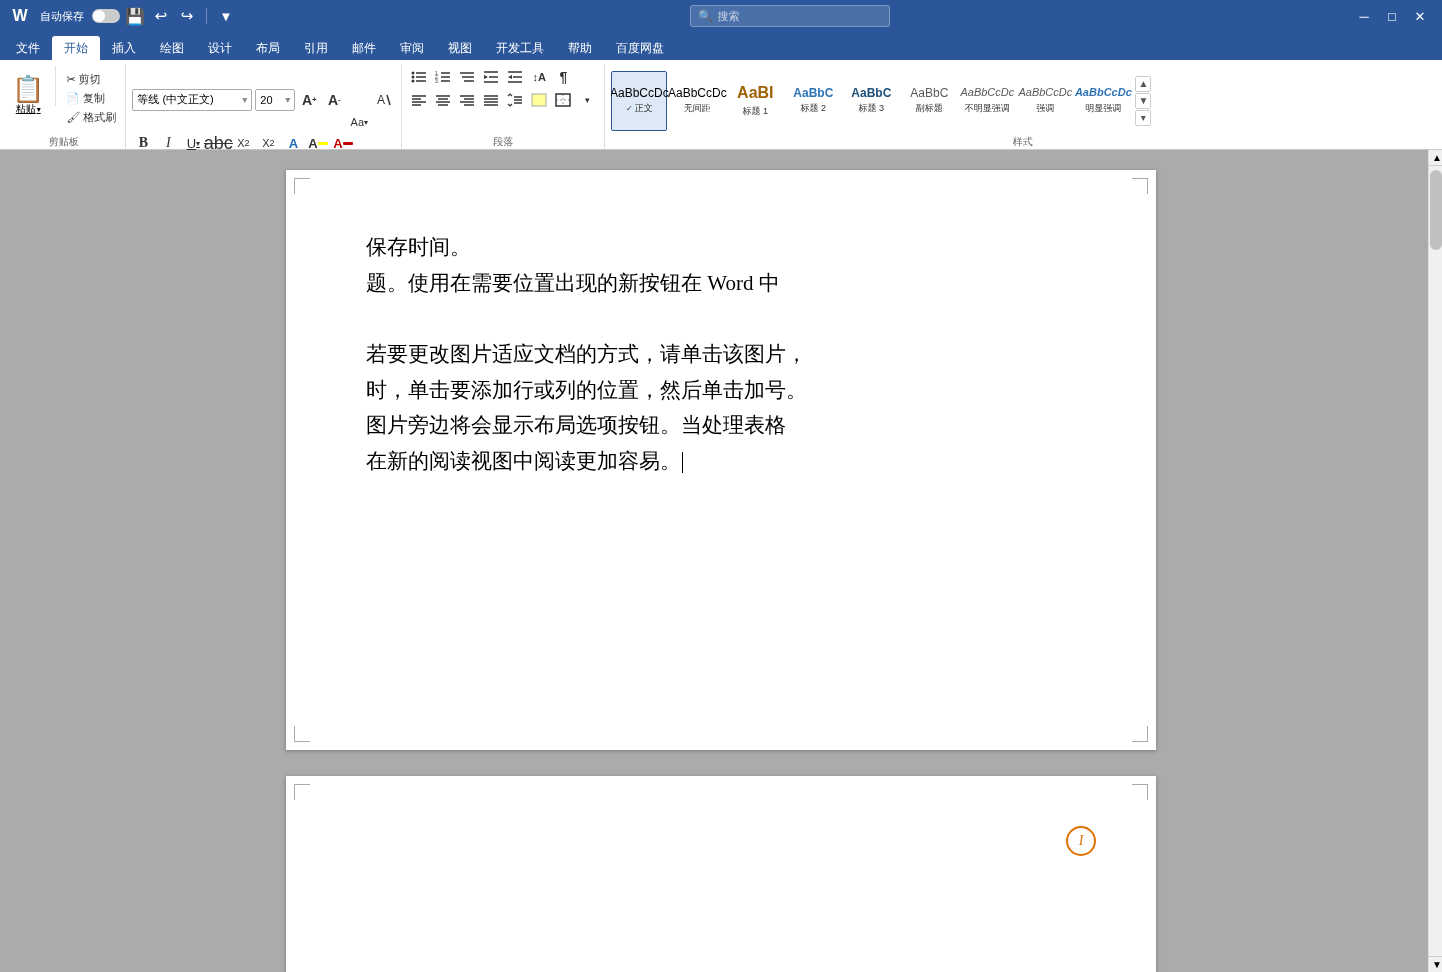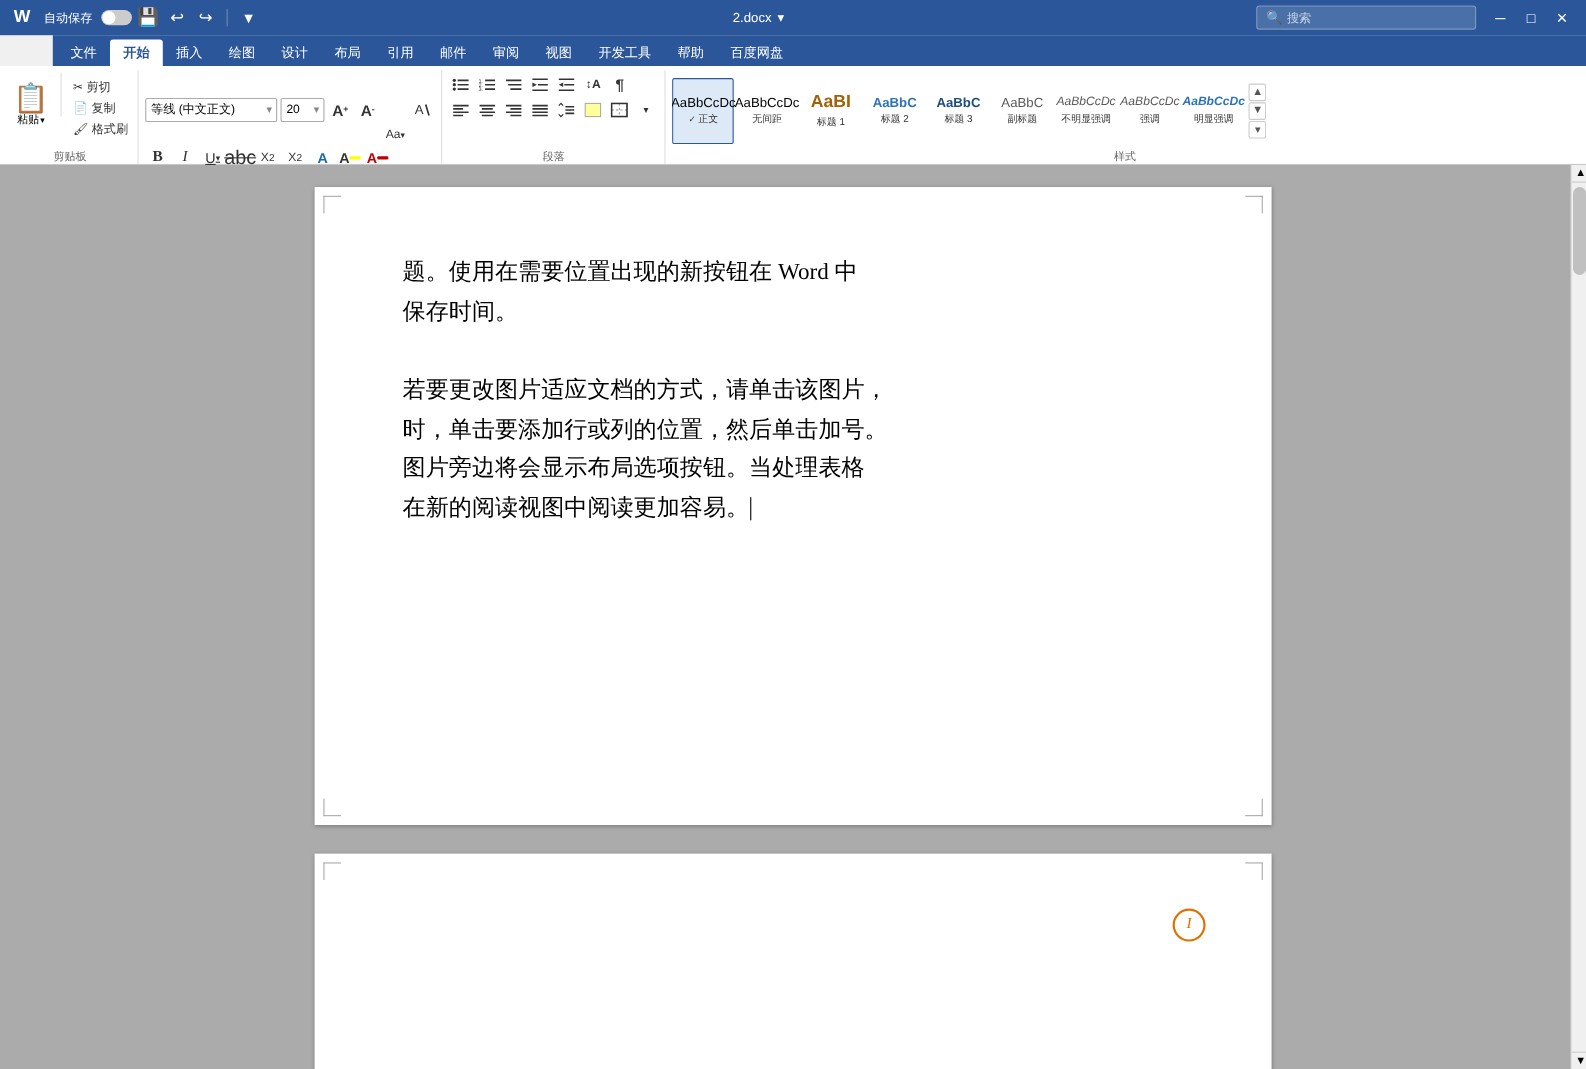--- a/index.html
+++ b/index.html
@@ -31,21 +31,21 @@
     .qa-icon { width: 22px; height: 22px; display: flex; align-items: center; justify-content: center; color: white; font-size: 14px; cursor: pointer; border-radius: 2px; }
     .ribbon-tab {
       padding: 4px 12px;
       font-size: 12px;
       color: white;
       cursor: pointer;
       border-radius: 3px 3px 0 0;
       height: 24px;
       display: flex; align-items: center;
     }
-    .ribbon-tab.active { background: white; color: #2b579a; font-weight: 700; }
+    .ribbon-tab.active { background: white; color: #2b579a; font-weight: 400; }
 
     
     #ribbon-toolbar {
       height: 90px;
       background: white;
       border-bottom: 1px solid #c8c8c8;
       display: flex;
       padding: 4px 2px 0 2px;
       gap: 0;
     }
@@ -201,21 +201,20 @@
     }
 
     
     #titlebar-wrapper { position: relative; }
     #ribbon-tabs-row {
       height: 28px;
       background: #2b579a;
       display: flex;
       align-items: flex-end;
       padding: 0 4px;
-      margin-left: 48px;
     }
 
     .format-row { display: flex; align-items: center; gap: 3px; flex-wrap: nowrap; }
     .format-btn {
       width: 22px; height: 20px;
       display: flex; align-items: center; justify-content: center;
       font-size: 13px; cursor: pointer; border: 1px solid transparent;
       border-radius: 2px; color: #333;
     }
     .format-btn.bold { font-weight: bold; }
@@ -269,24 +268,20 @@
 
       <div class="qa-icon" style="font-size:15px;">↩</div>
 
       <div class="qa-icon" style="font-size:15px;">↪</div>
 
       <div style="width:1px; height:16px; background:rgba(255,255,255,0.3); margin:0 4px;"></div>
 
       <div class="qa-icon" style="font-size:13px;">▼</div>
     </div>
 
-    <div id="title-bar-center">
-      <span style="font-size:12px;">2.docx</span>
-      <span style="font-size:12px; margin-left:2px;">▾</span>
-    </div>
 
     <div style="position:relative; display:flex; align-items:center; background:rgba(255,255,255,0.15); border:1px solid rgba(255,255,255,0.3); border-radius:3px; padding:2px 8px; margin-right:8px; width:200px; height:22px;">
       <span style="color:rgba(255,255,255,0.7); font-size:12px; margin-right:4px;">🔍</span>
       <span style="color:rgba(255,255,255,0.7); font-size:11px;">搜索</span>
     </div>
 
     <div id="title-bar-right" style="display:flex; gap:0;">
       <button class="title-btn">─</button>
       <button class="title-btn">□</button>
       <button class="title-btn close">✕</button>
@@ -309,21 +304,21 @@
     <div class="ribbon-tab">百度网盘</div>
   </div>
 
   <div id="ribbon-toolbar">
 
     <div class="ribbon-group" style="padding: 0 4px;">
       <div class="ribbon-group-content" style="align-items:stretch;">
 
         <div style="display:flex; flex-direction:column; align-items:center; justify-content:center; padding:2px 6px; height:60px; cursor:pointer; border-radius:2px; min-width:38px;">
           <div style="font-size:26px; line-height:1;">📋</div>
-          <div style="font-size:10px; display:flex; align-items:center; gap:1px;">
+          <div style="font-size:10px; display:flex; align-items:center; gap:1px;text-decoration:underline;">
             <span>粘贴</span>
             <span style="font-size:8px;">▾</span>
           </div>
         </div>
         <div class="separator"></div>
 
         <div class="ribbon-small-btns" style="padding-top:4px;">
           <div class="ribbon-small-btn">
             <span>✂</span>
             <span>剪切</span>
@@ -571,22 +566,22 @@
     <div style="width:16px; height:16px; background:#f0f0f0; border-bottom:1px solid #ccc; display:flex; align-items:center; justify-content:center; font-size:10px; cursor:pointer;">▲</div>
     <div id="scrollbar-thumb"></div>
     <div style="position:absolute; bottom:0; width:16px; height:16px; background:#f0f0f0; border-top:1px solid #ccc; display:flex; align-items:center; justify-content:center; font-size:10px; cursor:pointer;">▼</div>
   </div>
 
   <div class="page">
     <div class="page-corner tl"></div>
     <div class="page-corner tr"></div>
 
     <div class="page-content">
+      <p>保存时间。</p>
       <p>题。使用在需要位置出现的新按钮在 Word 中</p>
-      <p>保存时间。</p>
       <p>&nbsp;</p>
       <p>若要更改图片适应文档的方式，请单击该图片，</p>
       <p>时，单击要添加行或列的位置，然后单击加号。</p>
       <p>图片旁边将会显示布局选项按钮。当处理表格</p>
       <p>在新的阅读视图中阅读更加容易。<span class="cursor-blink"></span></p>
     </div>
 
     <div class="page-corner bl"></div>
     <div class="page-corner br"></div>
   </div>

